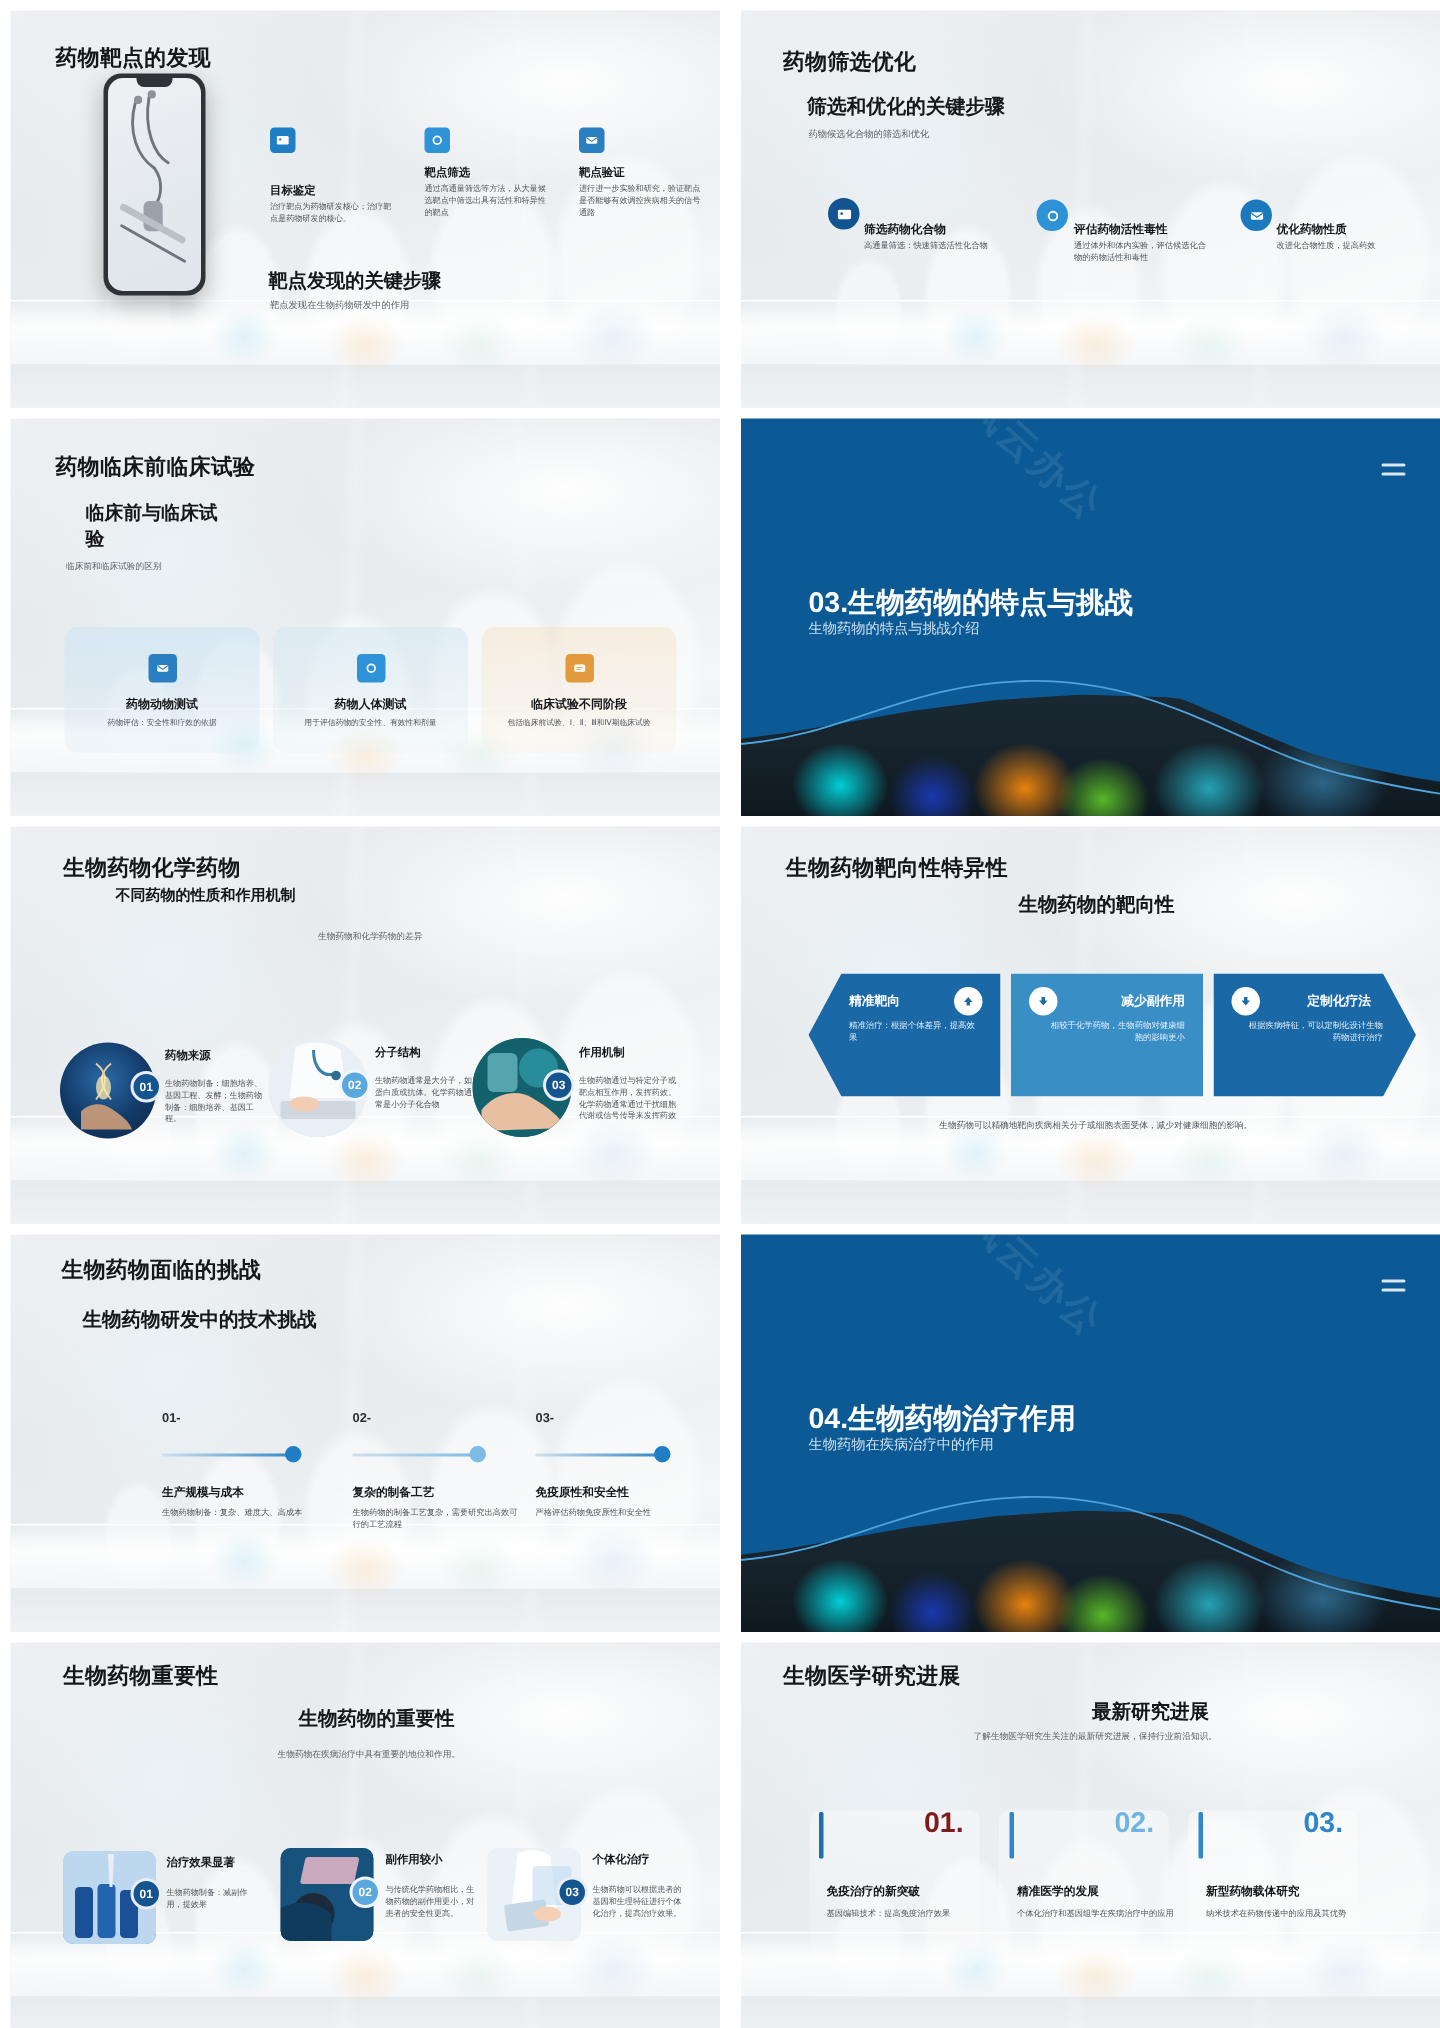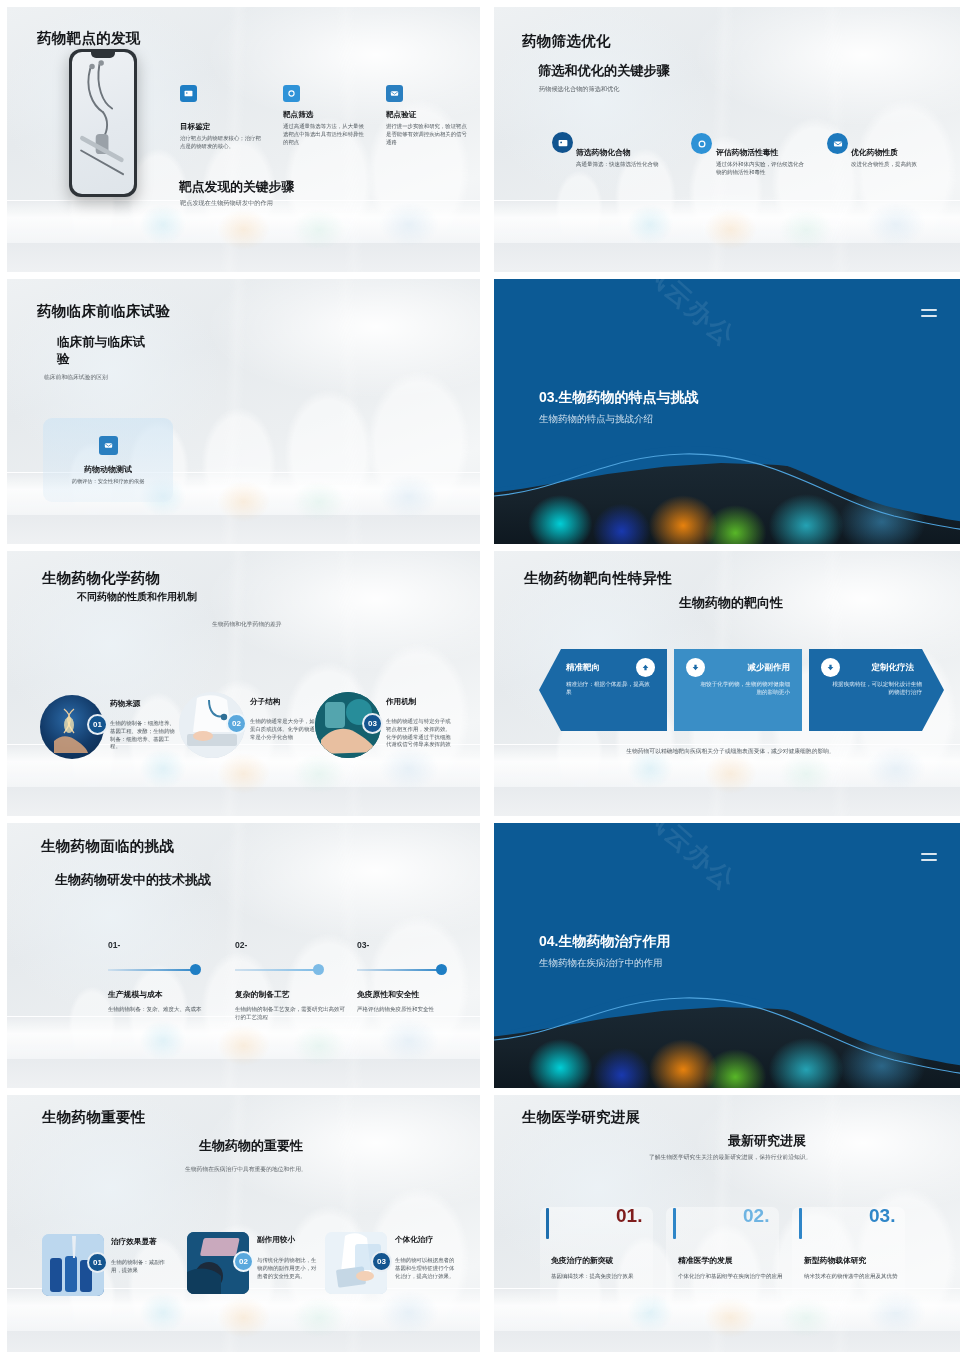--- a/index.html
+++ b/index.html
@@ -94,21 +94,21 @@
         radial-gradient(ellipse 14% 54% at 82% 76%, rgba(60,150,200,.6), rgba(60,150,200,0) 66%),
         linear-gradient(180deg,#1b2a35 0%,#16222b 55%,#0e1820 100%);
       clip-path: polygon(0 44%,6% 40%,14% 33%,24% 24%,36% 16%,48% 12%,60% 14%,72% 21%,82% 31%,90% 41%,96% 49%,100% 55%,100% 100%,0 100%);
   }
   .sec .wmark { position:absolute; top:8px; left:140px; font-size:26px; color:rgba(255,255,255,.085);
       transform:rotate(42deg); letter-spacing:2px; font-weight:bold; white-space:nowrap; }
   .sec .wmark2{ position:absolute; top:6px; left:448px; font-size:26px; color:rgba(255,255,255,.085);
       transform:rotate(42deg); letter-spacing:2px; font-weight:bold; white-space:nowrap; }
   .sec .burger { position:absolute; right:30px; top:30px; width:16px; }
   .sec .burger i { display:block; height:2px; background:rgba(255,255,255,.85); margin-bottom:4px; border-radius:1px;}
-  .sec .sec-title { position:absolute; left:45px; top:110px; font-size:14px; font-weight:bold; color:#fff; }
+  .sec .sec-title { position:absolute; left:45px; top:110px; font-size:19px; font-weight:bold; color:#fff; }
   .sec .sec-sub   { position:absolute; left:45px; top:134px; font-size:9.5px; color:#cfe0ee; }
 
   
   .chev { position:absolute; height:82px; color:#fff; }
   .chev .cv-t { font-weight:bold; font-size:8.5px; }
   .chev .cv-b { font-size:5.6px; line-height:1.5; color:#e3eef8; }
   .chev .arrow { position:absolute; width:19px; height:19px; border-radius:50%; background:#fff;
                  display:flex; align-items:center; justify-content:center; }
   .chev .arrow svg { width:9px; height:9px; fill:#1a6aa8; }
 
@@ -253,21 +253,41 @@
       <div class="tile dblue" style="margin:18px auto 0;width:19px;height:19px;">
           <svg viewBox="0 0 16 16">
             <rect x="1.5" y="4" width="13" height="8" rx="1.6"></rect>
             <path d="M2 5 L8 9.3 L14 5" stroke="#2a7fc0" stroke-width="1.3" fill="none"></path>
           </svg>
         </div>
       <div class="c-title" style="font-size:8px;text-align:center;margin-top:9px;">药物动物测试</div>
       <div class="c-body" style="font-size:5.2px;text-align:center;margin-top:4px;padding:0 8px;">药物评估：安全性和疗效的依据</div>
     </div>
 
-
+    <div class="softcard sc2" style="left:175px;top:139px;width:130px;height:84px;">
+      <div class="tile lblue" style="margin:18px auto 0;width:19px;height:19px;">
+          <svg viewBox="0 0 16 16">
+            <circle cx="8" cy="8" r="4.6" fill="none" stroke="#fff" stroke-width="2"></circle>
+          </svg>
+        </div>
+      <div class="c-title" style="font-size:8px;text-align:center;margin-top:9px;">药物人体测试</div>
+      <div class="c-body" style="font-size:5.2px;text-align:center;margin-top:4px;padding:0 14px;">用于评估药物的安全性、有效性和剂量</div>
+    </div>
+
+    <div class="softcard sc3" style="left:314px;top:139px;width:130px;height:84px;">
+      <div class="tile orng" style="margin:18px auto 0;width:19px;height:19px;">
+          <svg viewBox="0 0 16 16">
+            <rect x="1.5" y="3.5" width="13" height="8.5" rx="2"></rect>
+            <rect x="4" y="6.4" width="8" height="1.1" rx=".5" fill="#e29a3c"></rect>
+            <rect x="4" y="8.6" width="5.5" height="1.1" rx=".5" fill="#e29a3c"></rect>
+          </svg>
+        </div>
+      <div class="c-title" style="font-size:8px;text-align:center;margin-top:9px;">临床试验不同阶段</div>
+      <div class="c-body" style="font-size:5.2px;text-align:center;margin-top:4px;padding:0 14px;">包括临床前试验、Ⅰ、Ⅱ、Ⅲ和Ⅳ期临床试验</div>
+    </div>
   </div>
 
   <div class="slide sec">
     <div class="wmark">风云办公</div>
     <div class="wmark2">风云办公</div>
     <div class="burger">
         <i></i>
         <i></i>
       </div>
     <div class="photo"></div>

